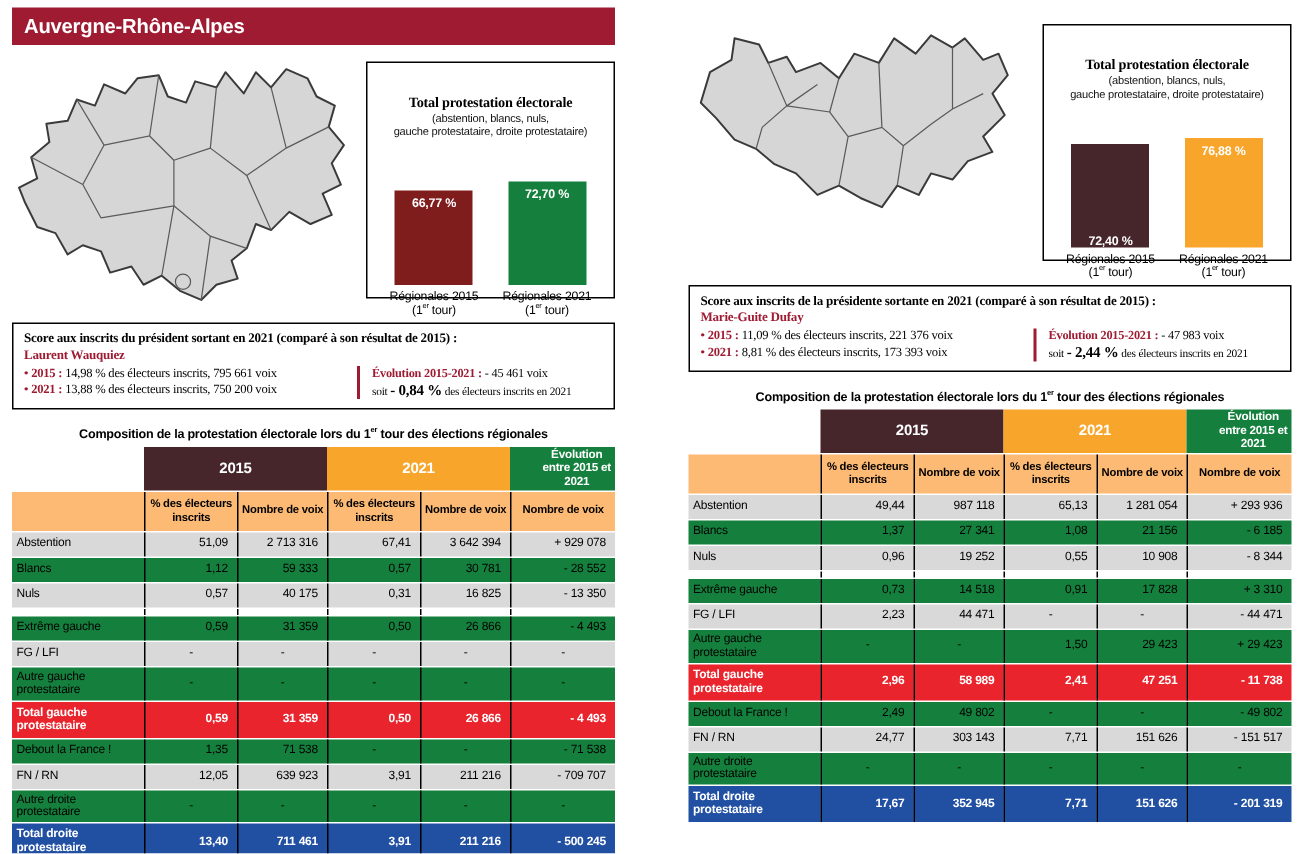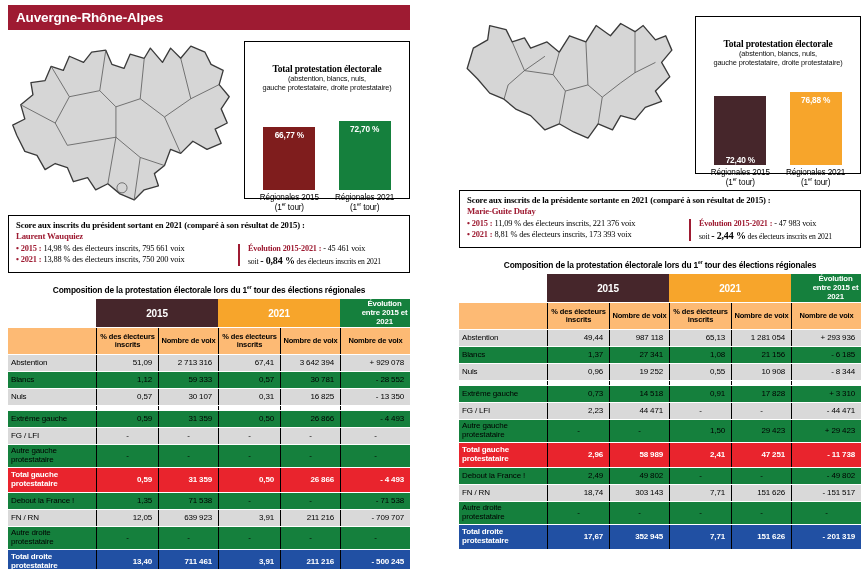--- a/index.html
+++ b/index.html
@@ -156,21 +156,21 @@
             <td class="lbl">Blancs</td>
             <td class="num">1,12</td>
             <td class="num">59 333</td>
             <td class="num">0,57</td>
             <td class="num">30 781</td>
             <td class="num">- 28 552</td>
           </tr>
           <tr class="row-gray">
             <td class="lbl">Nuls</td>
             <td class="num">0,57</td>
-            <td class="num">30 107</td>
+            <td class="num">40 175</td>
             <td class="num">0,31</td>
             <td class="num">16 825</td>
             <td class="num">- 13 350</td>
           </tr>
           <tr class="row-spacer">
             <td class="lbl"></td>
             <td class="num"></td>
             <td class="num"></td>
             <td class="num"></td>
             <td class="num"></td>
@@ -391,21 +391,21 @@
           <tr class="row-white">
             <td class="lbl">Debout la France !</td>
             <td class="num">2,49</td>
             <td class="num">49 802</td>
             <td class="num dash">-</td>
             <td class="num dash">-</td>
             <td class="num">- 49 802</td>
           </tr>
           <tr class="row-gray">
             <td class="lbl">FN / RN</td>
-            <td class="num">18,74</td>
+            <td class="num">24,77</td>
             <td class="num">303 143</td>
             <td class="num">7,71</td>
             <td class="num">151 626</td>
             <td class="num">- 151 517</td>
           </tr>
           <tr class="row-white">
             <td class="lbl">Autre droite protestataire</td>
             <td class="num dash">-</td>
             <td class="num dash">-</td>
             <td class="num dash">-</td>

